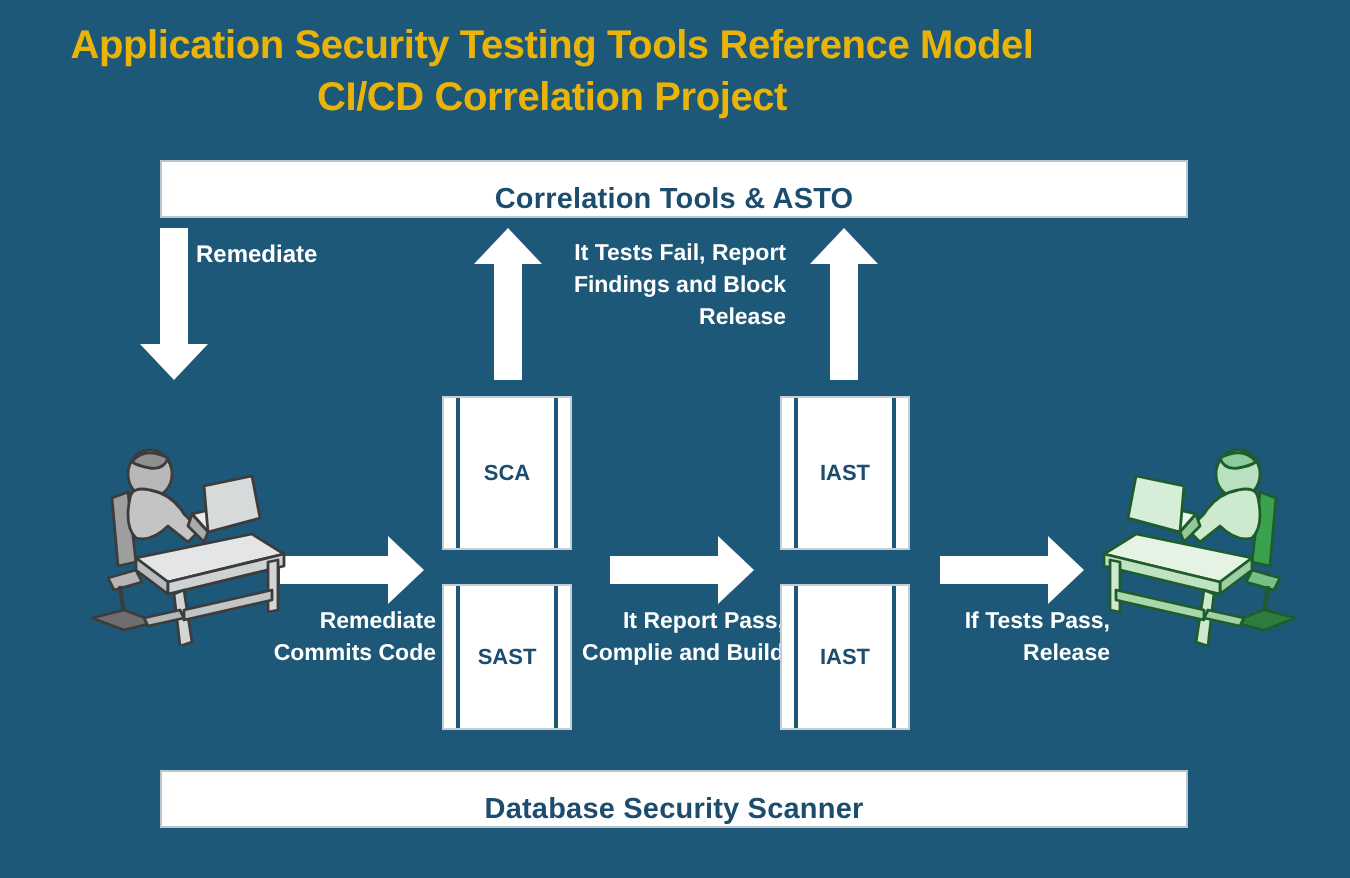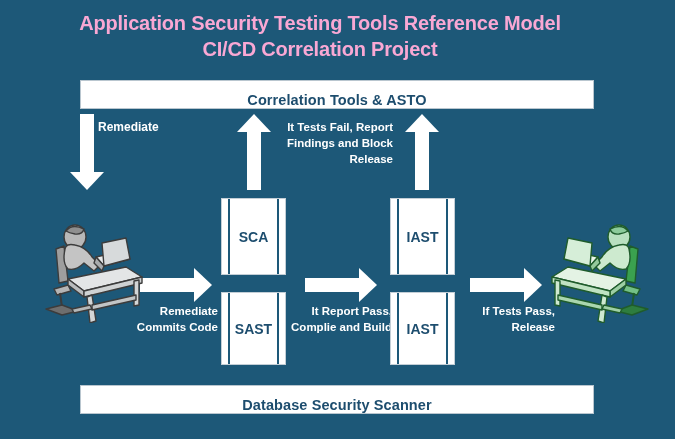--- a/index.html
+++ b/index.html
@@ -17,26 +17,25 @@
     -webkit-font-smoothing: antialiased;
   }
 
   
   .title-block {
     position: absolute;
     left: 0;
     top: 10px;
     width: 552px;
     text-align: center;
-    color: #f9a8d4;
+    color: #eab308;
     font-size: 20px;
     font-weight: bold;
     line-height: 26px;
     letter-spacing: -0.2px;
-    padding-left: 44px;
   }
   .title-line { display: block; }
 
   
   .wide-bar {
     position: absolute;
     background: #ffffff;
     border: 1px solid #b9c6cf;
     box-sizing: border-box;
     display: flex;
@@ -53,21 +52,21 @@
   
   .tool-box {
     position: absolute;
     background: #ffffff;
     border: 1px solid #c3ced6;
     box-sizing: border-box;
     display: flex;
     align-items: center;
     justify-content: center;
     color: #1d4d6e;
-    font-size: 14px;
+    font-size: 11px;
     font-weight: bold;
   }
   .tool-box::before,
   .tool-box::after {
     content: "";
     position: absolute;
     top: 0;
     bottom: 0;
     width: 2px;
     background: #1d5878;

